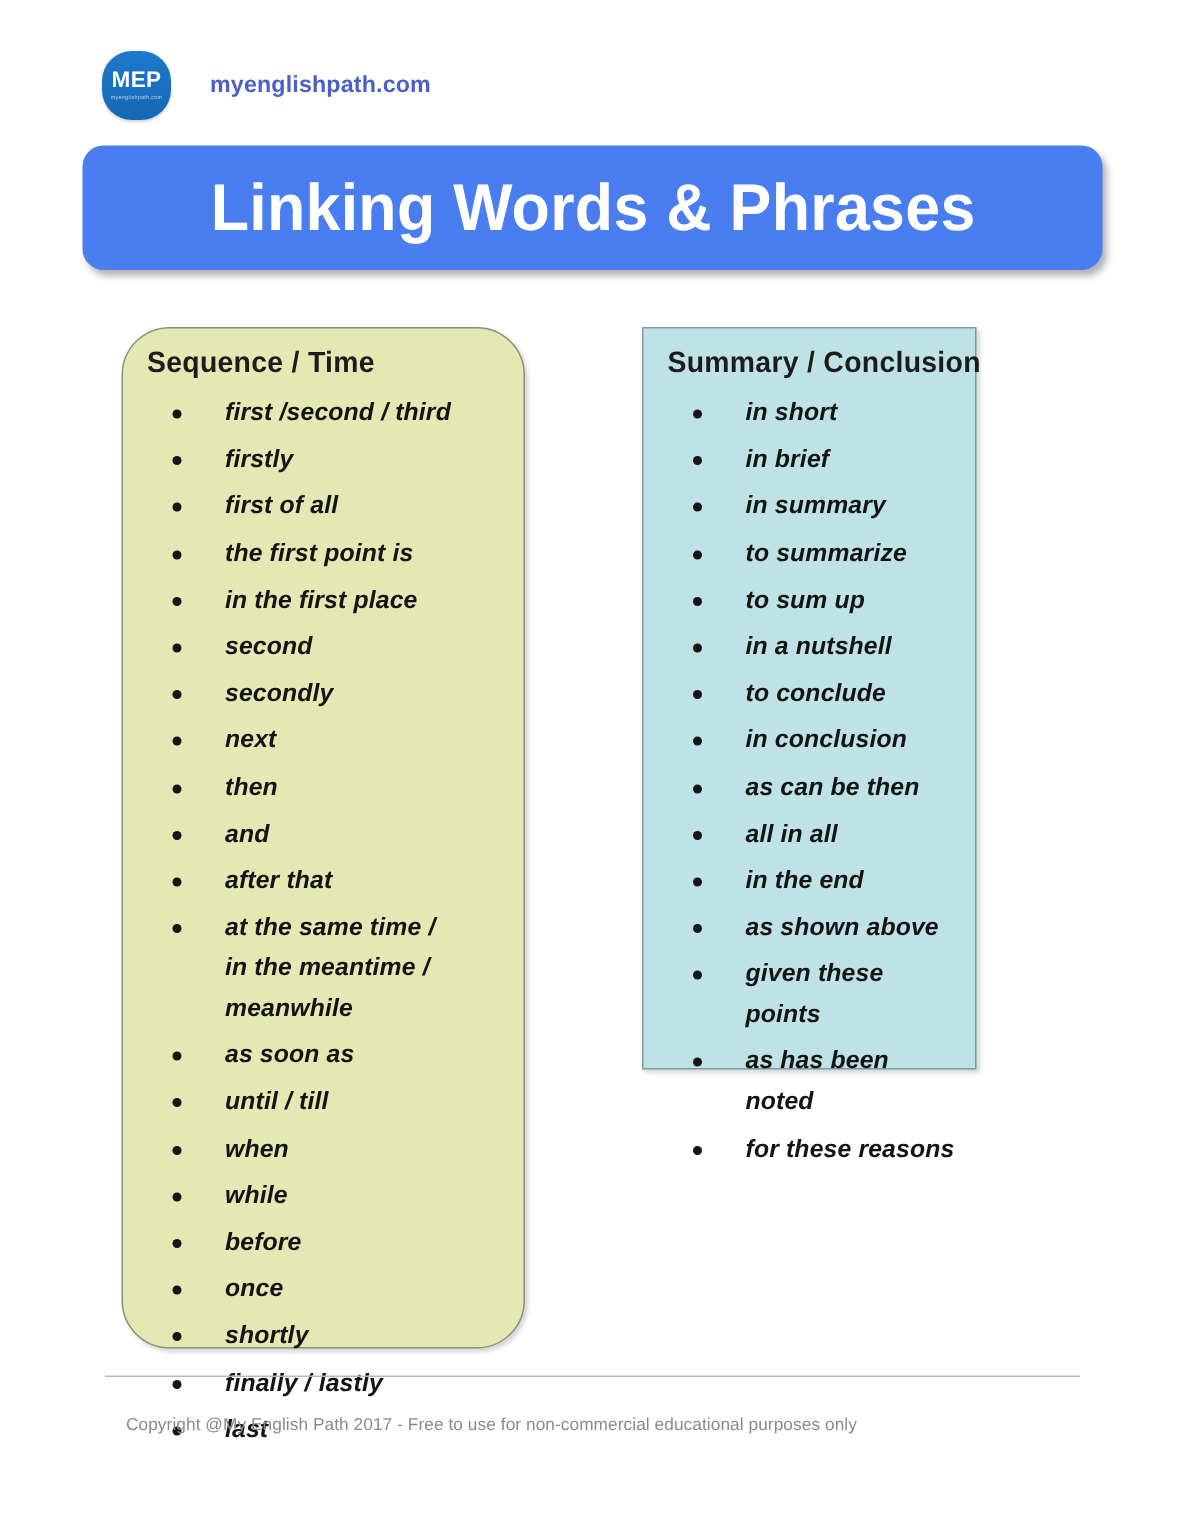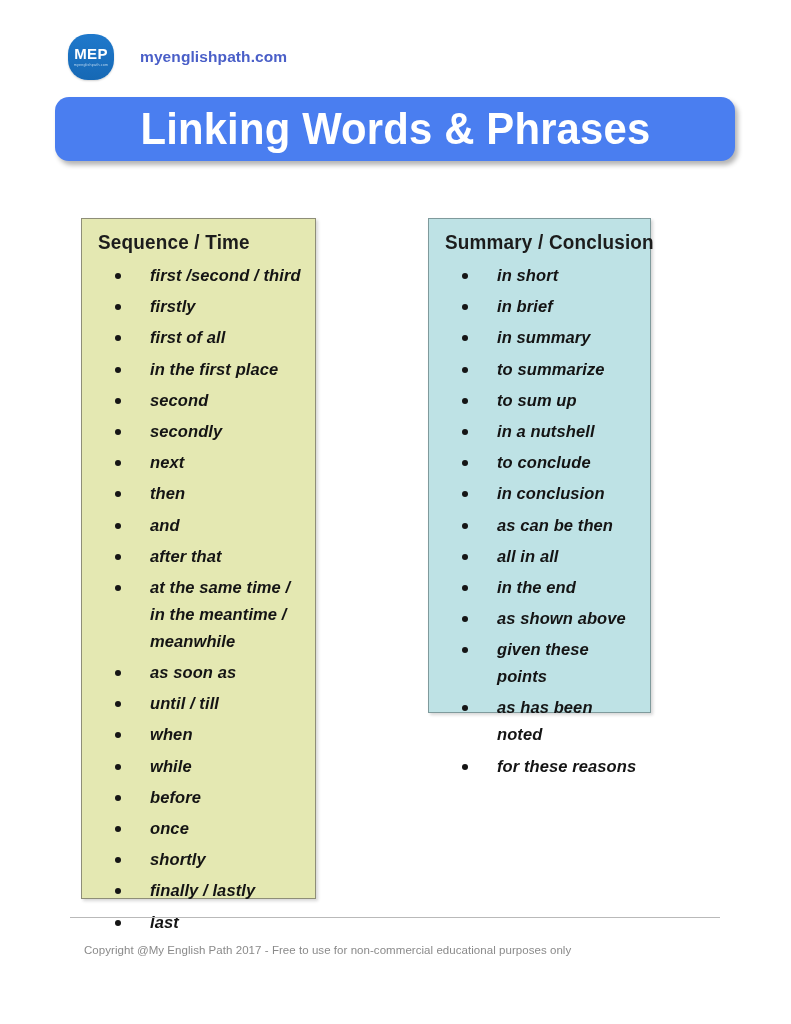--- a/index.html
+++ b/index.html
@@ -60,21 +60,21 @@
     font-size: 15.5px;
     letter-spacing: 0.1px;
   }
 
   
   .title-banner {
     position: absolute;
     left: 55px;
     top: 97px;
     width: 680px;
-    height: 64px;
+    height: 83px;
     background: #4a7ef0;
     border-radius: 14px;
     box-shadow: 3px 4px 5px rgba(0,0,0,0.30);
     display: flex;
     align-items: center;
     justify-content: center;
   }
   .title-text {
     color: #ffffff;
     font-family: "Liberation Sans Narrow", "Liberation Sans", sans-serif;
@@ -89,23 +89,24 @@
   .box {
     position: absolute;
     border: 1px solid #8e8e78;
     box-shadow: 2px 2px 3px rgba(0,0,0,0.16);
     box-sizing: border-box;
     padding: 10px 8px 14px 10px;
   }
   .box-sequence {
     left: 81px;
     top: 218px;
-    width: 235px;
+    width: 269px;
     height: 681px;
     background: #e4e8b2;
+    border-radius: 32px;
   }
   .box-summary {
     left: 428px;
     top: 218px;
     width: 223px;
     height: 495px;
     background: #bee2e5;
     border-color: #7f9a9c;
   }
   .box-heading {
@@ -182,20 +183,21 @@
 <div class="title-banner">
   <div class="title-text">Linking Words &amp; Phrases</div>
 </div>
 
 <div class="box box-sequence">
   <div class="box-heading">Sequence / Time</div>
   <ul class="items" id="list-0">
       <li>first /second / third</li>
       <li>firstly</li>
       <li>first of all</li>
+      <li>the first point is</li>
       <li>in the first place</li>
       <li>second</li>
       <li>secondly</li>
       <li>next</li>
       <li>then</li>
       <li>and</li>
       <li>after that</li>
       <li>at the same time /
 in the meantime /
 meanwhile</li>

